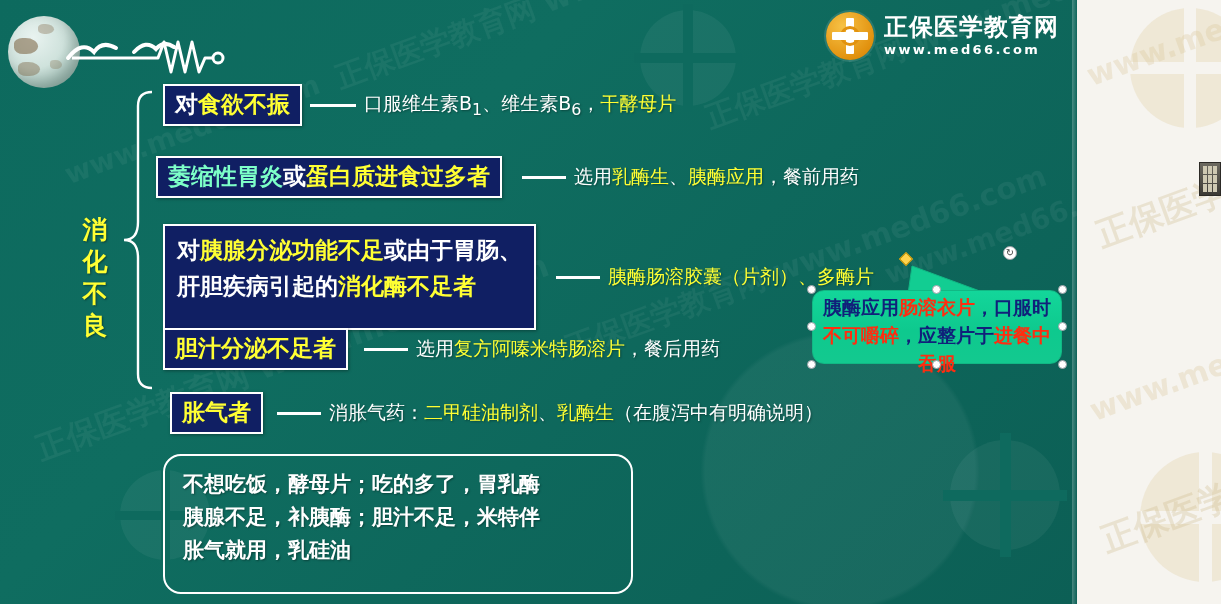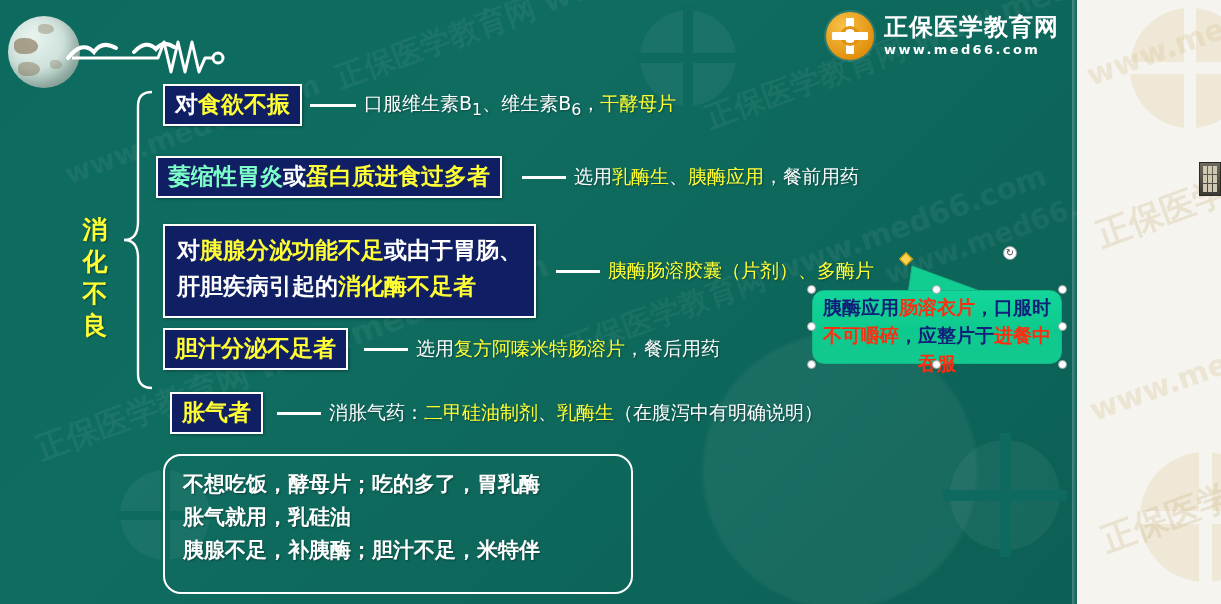--- a/index.html
+++ b/index.html
@@ -89,21 +89,21 @@
     text-shadow:1px 1px 2px rgba(0,0,0,.4);
   }
   .brace{position:absolute;left:122px;top:88px;}
   
   .row{position:absolute;display:flex;align-items:center;}
   .chip{
     background:#101f63;border:2px solid #ffffff;
     padding:3px 10px 5px 10px;font-size:23px;font-weight:700;
     line-height:30px;white-space:nowrap;box-shadow:1px 1px 3px rgba(0,0,0,.35);
   }
-  .chip.tall{padding:6px 12px 12px 12px;line-height:36px;}
+  .chip.tall{padding:6px 12px 24px 12px;line-height:36px;}
   .y{color:#ffff33;}
   .w{color:#ffffff;}
   .c{color:#7dffc8;}
   .dash{
     display:inline-block;height:0;border-top:3px solid #ffffff;margin:0 8px;
   }
   .rtext{font-size:19px;font-weight:400;color:#ffffff;white-space:nowrap;
          text-shadow:1px 1px 2px rgba(0,0,0,.35);}
   
   .mnemonic{
@@ -275,22 +275,22 @@
     <div class="row" style="left:170px;top:392px;">
       <div class="chip">
         <span class="y">胀气者</span>
       </div>
       <span class="dash" style="width:44px;margin-left:14px;"></span>
       <span class="rtext"><span class="w">消胀气药：</span><span class="y">二甲硅油制剂</span><span class="w">、</span><span class="y">乳酶生</span><span class="w">（在腹泻中有明确说明）</span></span>
     </div>
 
     <div class="mnemonic">
       <div>不想吃饭，酵母片；吃的多了，胃乳酶</div>
+      <div>胰腺不足，补胰酶；胆汁不足，米特伴</div>
       <div>胀气就用，乳硅油</div>
-      <div>胰腺不足，补胰酶；胆汁不足，米特伴</div>
     </div>
 
     <svg style="position:absolute;left:812px;top:258px;" width="250" height="40">
       <path d="M96 36 L100 8 L176 36 Z" fill="#12cd92" stroke="#11b884" stroke-width="1"></path>
     </svg>
     <div class="callout">
       <div class="callout-body">
         <span>
           <span>胰酶应用</span><span class="r">肠溶衣片</span><span>，口服时</span><span class="r">不可嚼碎</span><span>，应整片于</span><span class="r">进餐中吞服</span>
         </span>

